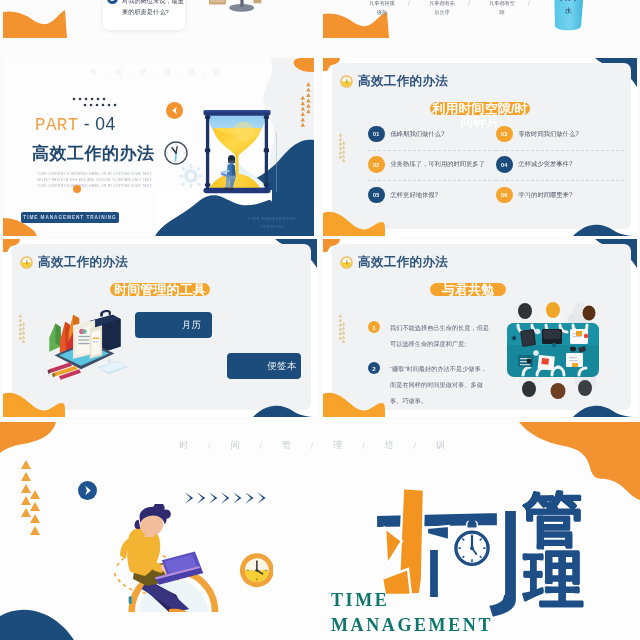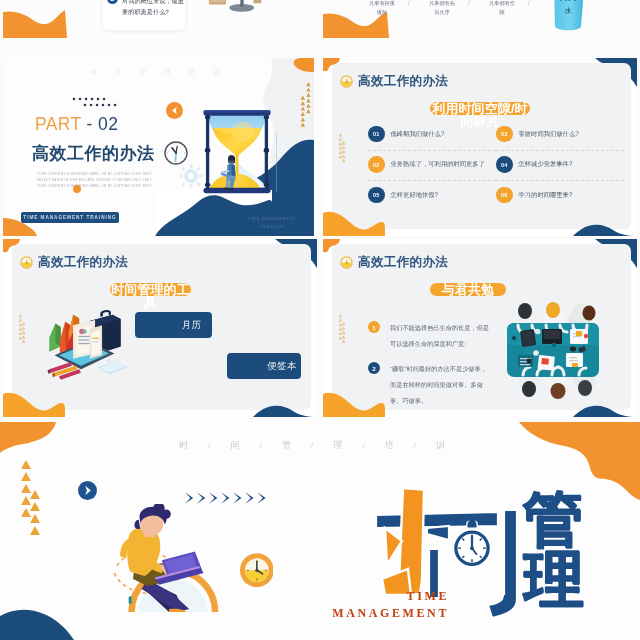--- a/index.html
+++ b/index.html
@@ -31,21 +31,21 @@
     line-height:1.7;width:28px;}
   #slideB .tick{position:absolute;width:1px;height:10px;background:#d9dce2;
     transform:rotate(16deg);}
 
   
   #slide1{left:3px;top:58px;width:314px;height:178px;background:#fdfdfd;}
   #s1kick{left:80px;top:10px;font-size:6.2px;color:#e7e9ec;}
   #s1kick span.c{margin:0 7.8px;}
   #s1kick span.s{color:#ebedf0;}
   #s1part{left:32px;top:56px;font-size:17.5px;letter-spacing:.4px;font-weight:400;}
-  #s1part .p{color:#F0A043;}
+  #s1part .p{color:#F0A043;font-family:Liberation Mono, monospace;}
   #s1part .n{color:#2A4A6E;}
   #s1title{left:29px;top:84px;font-size:17px;color:#22486E;font-weight:700;letter-spacing:.5px;}
   #s1body{left:34px;top:113px;width:116px;font-size:3.1px;line-height:2.0;color:#a7aeb9;
     letter-spacing:.3px;}
   #s1btn{left:18px;top:154px;width:98px;height:11px;background:#1E4E80;border-radius:2px;
     color:#cdd9e6;font-size:4.7px;letter-spacing:.95px;text-align:center;line-height:11px;
     font-weight:700;}
   #s1chev{left:163px;top:44px;}
   #s1wm{position:absolute;left:242px;top:158px;width:54px;text-align:center;font-size:3.4px;
     color:#4E74A2;letter-spacing:1px;line-height:2.3;}
@@ -65,21 +65,21 @@
   .qrow .bub.navy{background:#1C4C7C;}
   .qrow .bub.orange{background:#F4A32D;}
   .qrow .qtxt{margin-left:6px;font-size:6.3px;color:#4E5663;white-space:nowrap;}
   .qdash{position:absolute;height:0;border-top:1px dashed #d2d6dd;width:128px;}
 
   
   #slide3{left:3px;top:239px;width:314px;height:178px;background:#fff;}
   .panel{background:#F1F2F4;border-radius:7px;}
   #s3panel{left:8.5px;top:5px;width:299.5px;height:166px;}
   #s3title{left:35px;top:15px;}
-  #s3badge{left:107px;top:44px;width:81px;}
+  #s3badge{left:107px;top:44px;width:100px;}
   #s3btns{left:132px;top:73px;width:162px;height:72px;}
   .tbtn{position:absolute;background:#1B4C7C;border-radius:4px;color:#eef3f8;
     font-size:9.4px;font-weight:500;text-align:center;display:flex;align-items:center;
     justify-content:center;letter-spacing:.5px;padding-left:36px;}
 
   
   #slide4{left:323px;top:239px;width:314px;height:178px;background:#fff;}
   #s4panel{left:8.5px;top:5px;width:299.5px;height:166px;}
   #s4title{left:35px;top:15px;}
   #s4badge{left:107px;top:44px;width:76px;}
@@ -90,22 +90,22 @@
   .qitem .bub2.orange{background:#F4A32D;}
   .qitem .bub2.navy{background:#1C4C7C;}
   .qitem .qtxt2{margin-left:10px;font-size:6.2px;color:#5A6270;line-height:2.6;
     text-align:left;}
 
   
   #banner{left:0;top:420px;width:640px;height:220px;background:#fdfdfd;}
   #bnkick{left:160px;top:19px;font-size:9px;color:#c5c9cf;}
   #bnkick span.c{margin:0 19.2px;}
   #bnkick span.s{color:#d9dde2;}
-  #bnsub{position:absolute;left:331px;top:168px;width:118px;text-align:right;
-    font-family:"Liberation Serif",serif;font-size:12px;font-weight:700;color:#c2410c;
+  #bnsub{position:absolute;left:331px;top:168px;width:118px;text-align:left;
+    font-family:"Liberation Serif",serif;font-size:18px;font-weight:700;color:#0f766e;
     letter-spacing:2.6px;line-height:1.4;}
   .bigchar{position:absolute;font-weight:900;line-height:1;
     font-family:"Liberation Sans",sans-serif;}
   .bigchar{position:absolute;font-weight:900;line-height:1;}
   #bnguan{left:523px;top:70px;font-size:60px;color:#1E4E86;text-shadow:0.7px 0 0 #1E4E86,-0.7px 0 0 #1E4E86,0 0.7px 0 #1E4E86,0 -0.7px 0 #1E4E86,0.5px 0.5px 0 #1E4E86,-0.5px -0.5px 0 #1E4E86;}
   #bnli{left:524px;top:130px;font-size:60px;color:#1E4E86;text-shadow:0.7px 0 0 #1E4E86,-0.7px 0 0 #1E4E86,0 0.7px 0 #1E4E86,0 -0.7px 0 #1E4E86,0.5px 0.5px 0 #1E4E86,-0.5px -0.5px 0 #1E4E86;}
 </style>
 </head>
 <body>
 
@@ -187,21 +187,21 @@
           <circle cx="32" cy="3" r="1.3"></circle>
         <circle cx="13" cy="9" r="1.3"></circle>
           <circle cx="19" cy="9" r="1.3"></circle>
           <circle cx="25" cy="9" r="1.3"></circle>
         <circle cx="31" cy="9" r="1.3"></circle>
           <circle cx="37" cy="9" r="1.3"></circle>
           <circle cx="43" cy="9" r="1.3"></circle>
       </g>
     </svg>
 
-    <div class="abs" id="s1part"><span class="p">PART</span><span class="n"> - 02</span></div>
+    <div class="abs" id="s1part"><span class="p">PART</span><span class="n"> - 04</span></div>
 
     <div class="abs" id="s1title">高效工作的办法</div>
 
     <div class="abs" id="s1body">YOUR CONTENT IS ENTERED HERE, OR BY COPYING YOUR TEXT, SELECT PASTE IN THIS BOX AND CHOOSE TO RETAIN ONLY TEXT, YOUR CONTENT IS ENTERED HERE, OR BY COPYING YOUR TEXT.</div>
 
     <div class="abs" id="s1btn">TIME MANAGEMENT TRAINING</div>
 
     <div class="abs" id="s1chev">
       <svg width="17" height="17" viewBox="0 0 22 22">
         <circle cx="11" cy="11" r="11" fill="#F29330"></circle>

